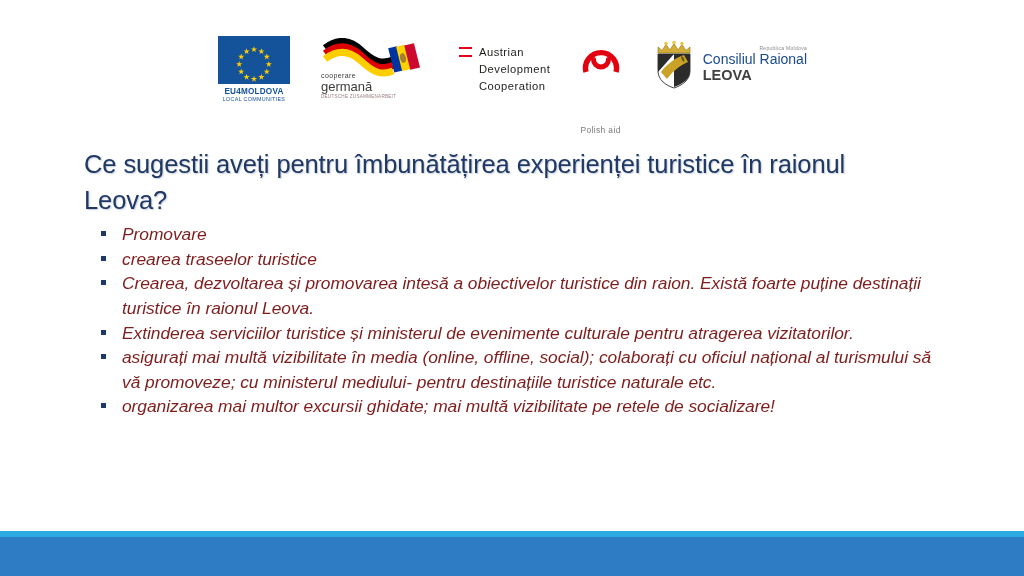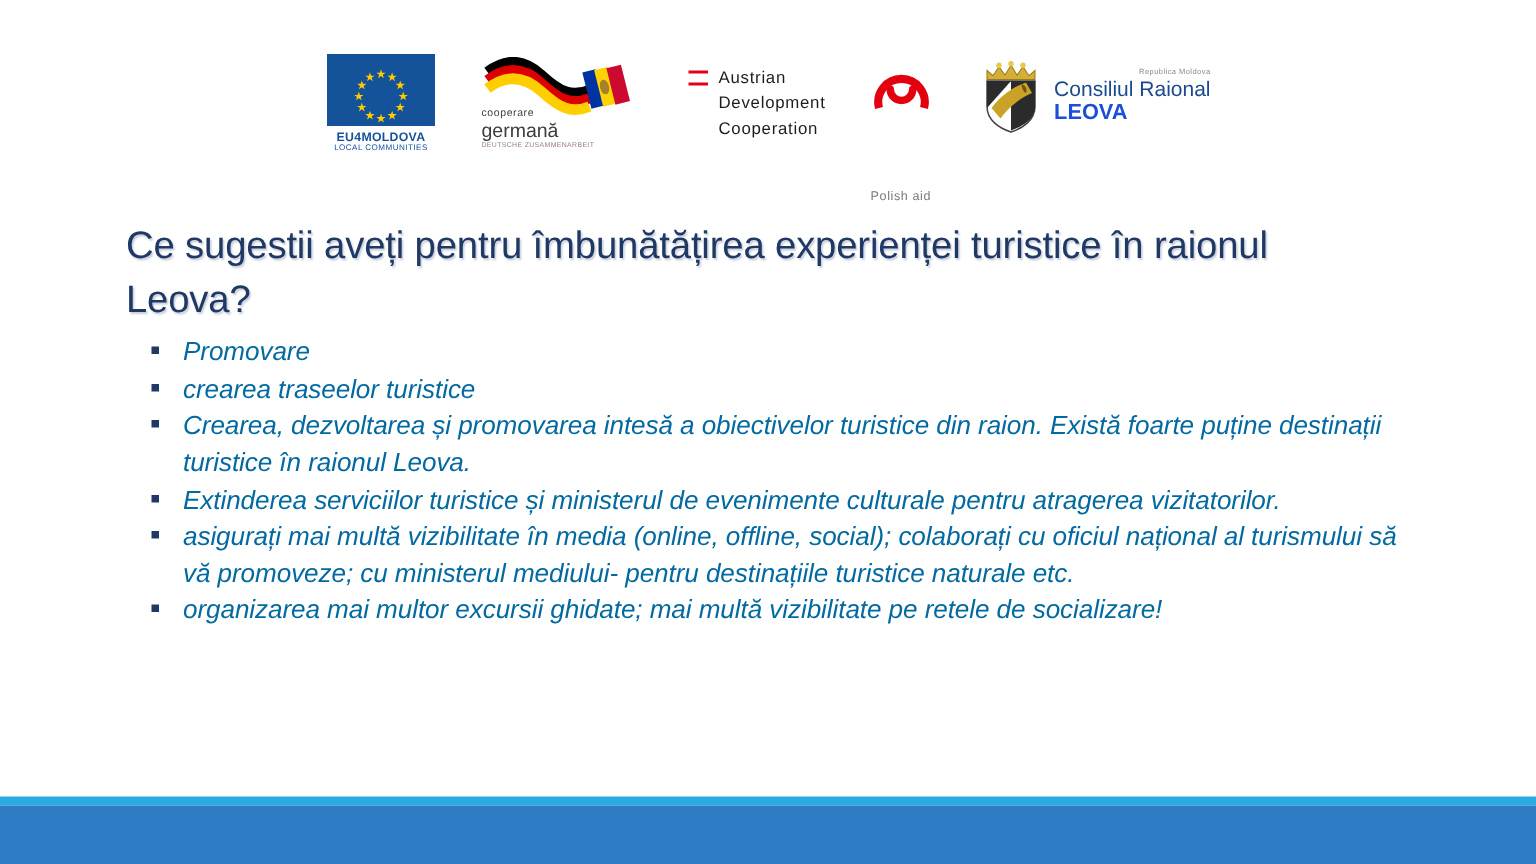--- a/index.html
+++ b/index.html
@@ -132,21 +132,21 @@
     margin-bottom: 1px;
   }
   .lv-t2 {
     font-size: 14px;
     color: #1b4a8f;
     line-height: 1.05;
   }
   .lv-t3 {
     font-size: 14.5px;
     font-weight: bold;
-    color: #1d4ed8;
+    color: #404040;
     line-height: 1.05;
     margin-top: 1px;
   }
 
   
   .heading {
     position: absolute;
     left: 84px;
     top: 146px;
     width: 800px;
@@ -166,21 +166,21 @@
     margin: 0;
     padding: 0;
     list-style: none;
   }
   .bullets li {
     position: relative;
     padding-left: 26px;
     font-size: 17.4px;
     font-style: italic;
     line-height: 1.415;
-    color: #0369a1;
+    color: #7f1d1d;
     margin-bottom: 0px;
     letter-spacing: -0.05px;
   }
   .bullets li::before {
     content: "";
     position: absolute;
     left: 5px;
     top: 9px;
     width: 5px;
     height: 5px;

